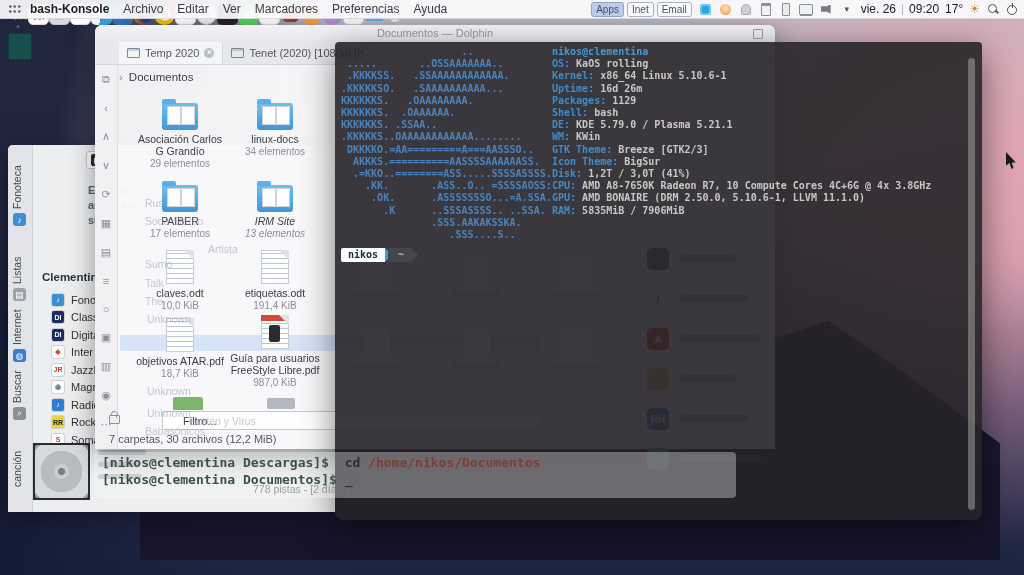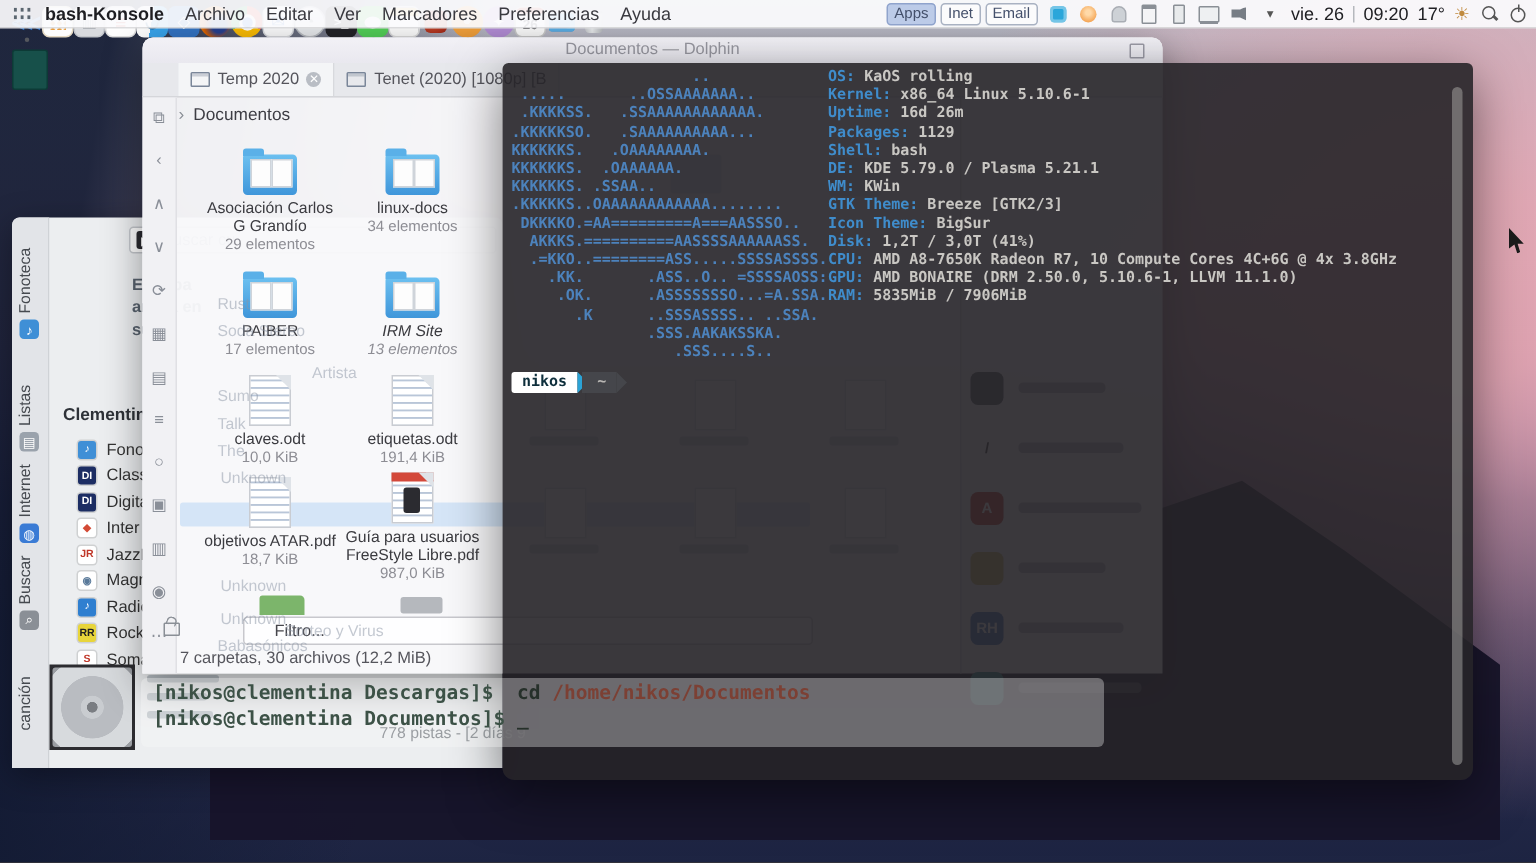--- a/index.html
+++ b/index.html
@@ -93,21 +93,21 @@
   .doc-ic::after{content:"";position:absolute;right:-1px;top:-1px;border:5px solid #dfe3e8;border-left-color:transparent;border-bottom-color:transparent;}
   .doc-ic.red::before{content:"";position:absolute;left:-1px;top:-1px;right:-1px;height:6px;background:#d3483a;}
   .doc-ic.dev .d{position:absolute;left:7px;top:9px;width:11px;height:17px;background:#2b2b30;border-radius:2px;}
   .gi-name{font-size:10.5px;color:#3b3b40;line-height:12px;margin-top:3px;}
   .gi-meta{font-size:10px;color:#8d8d94;margin-top:1px;}
   #dp-selband{left:25px;top:310px;width:420px;height:16px;background:rgba(150,195,240,.35);border-radius:2px;}
   #dp-filter{left:67px;top:386px;width:380px;height:19px;background:rgba(255,255,255,.85);border:1px solid #c8c8cd;border-radius:3px;
     font-size:11px;color:#46464c;line-height:19px;padding-left:20px;box-sizing:border-box;}
   #dp-lock{left:14px;top:390px;width:9px;height:7px;border:1px solid #8a8f96;border-radius:1px;}
   #dp-lock::before{content:"";position:absolute;left:1px;top:-5px;width:5px;height:5px;border:1px solid #8a8f96;border-bottom:0;border-radius:4px 4px 0 0;transform:rotate(18deg);}
-  #dp-status{left:25px;top:408px;font-size:11px;color:#55555c;}
+  #dp-status{left:14px;top:408px;font-size:11px;color:#55555c;}
   .dp-ghosttext{position:absolute;font-size:10.5px;color:#8b95a5;opacity:.5;white-space:nowrap;}
   .ghost-doc{position:absolute;width:26px;height:32px;background:#fff;border:1px solid #d5d8dd;opacity:.9;}
   .ghost-folder{position:absolute;width:34px;height:26px;background:#cfe0f2;border-radius:2px;opacity:.9;}
   .ghost-bar{position:absolute;height:6px;border-radius:2px;background:#c5cad2;opacity:.85;}
   .panel-tile{position:absolute;width:22px;height:22px;border-radius:5px;display:flex;align-items:center;justify-content:center;font-size:10px;font-weight:bold;}
   .panel-bar{position:absolute;height:7px;border-radius:3px;background:rgba(120,128,140,.5);}
   #dp-vsep{left:545px;top:40px;width:1px;height:384px;background:#d5d6da;}
   .mini-green{position:absolute;width:30px;height:13px;background:#7cb56b;border-radius:2px 3px 0 0;}
   .mini-gray{position:absolute;width:28px;height:11px;background:#b5b8bd;border-radius:2px;}
 
@@ -404,20 +404,21 @@
 .KKKKKS..OAAAAAAAAAAAA........
  DKKKKO.=AA=========A===AASSSO..
   AKKKS.==========AASSSSAAAAAASS.
   .=KKO..========ASS.....SSSSASSSS.
     .KK.       .ASS..O.. =SSSSAOSS:
      .OK.      .ASSSSSSSO...=A.SSA.
        .K      ..SSSASSSS.. ..SSA.
                .SSS.AAKAKSSKA.
                   .SSS....S..</pre>
     <div id="nf-info" class="abs">
+        <div class="nf-line"><span class="nf-user">nikos@clementina</span></div>
         <div class="nf-line"><span class="nf-label">OS</span><span class="nf-label">: </span><span class="nf-value">KaOS rolling</span></div>
         <div class="nf-line"><span class="nf-label">Kernel</span><span class="nf-label">: </span><span class="nf-value">x86_64 Linux 5.10.6-1</span></div>
         <div class="nf-line"><span class="nf-label">Uptime</span><span class="nf-label">: </span><span class="nf-value">16d 26m</span></div>
         <div class="nf-line"><span class="nf-label">Packages</span><span class="nf-label">: </span><span class="nf-value">1129</span></div>
         <div class="nf-line"><span class="nf-label">Shell</span><span class="nf-label">: </span><span class="nf-value">bash</span></div>
         <div class="nf-line"><span class="nf-label">DE</span><span class="nf-label">: </span><span class="nf-value">KDE 5.79.0 / Plasma 5.21.1</span></div>
         <div class="nf-line"><span class="nf-label">WM</span><span class="nf-label">: </span><span class="nf-value">KWin</span></div>
         <div class="nf-line"><span class="nf-label">GTK Theme</span><span class="nf-label">: </span><span class="nf-value">Breeze [GTK2/3]</span></div>
         <div class="nf-line"><span class="nf-label">Icon Theme</span><span class="nf-label">: </span><span class="nf-value">BigSur</span></div>
         <div class="nf-line"><span class="nf-label">Disk</span><span class="nf-label">: </span><span class="nf-value">1,2T / 3,0T (41%)</span></div>

